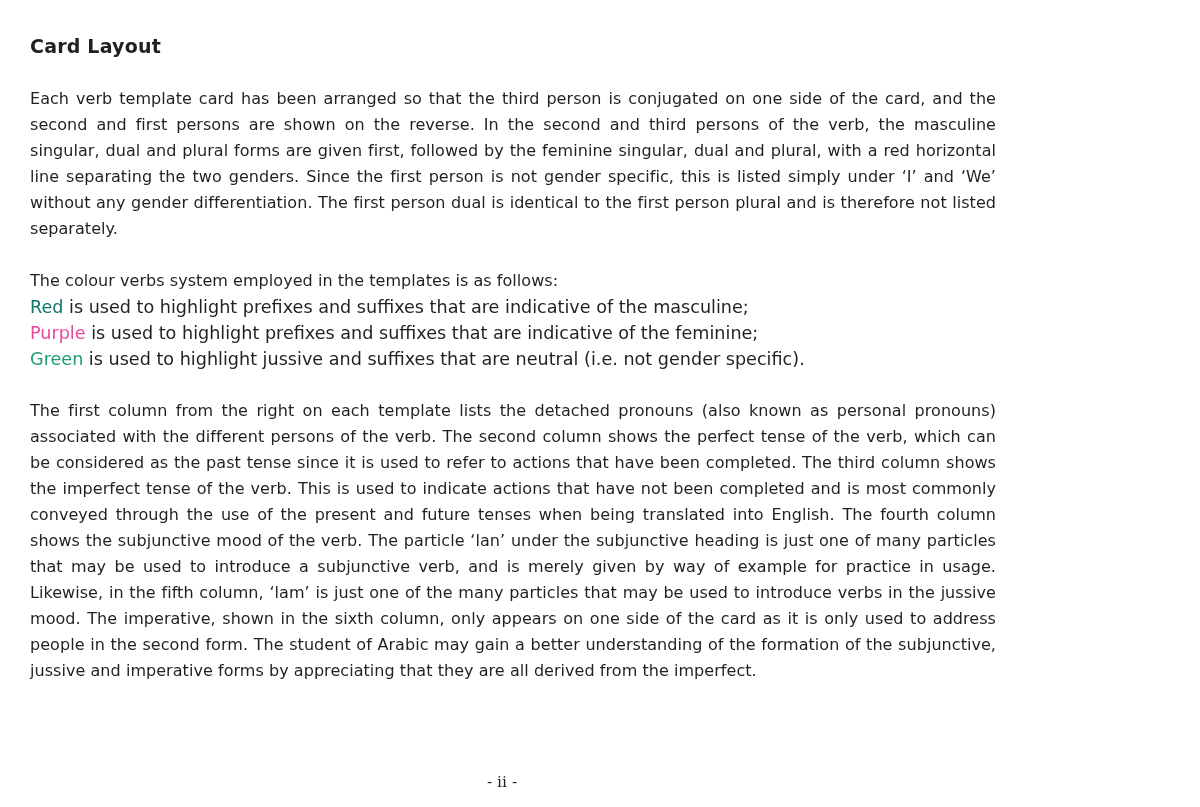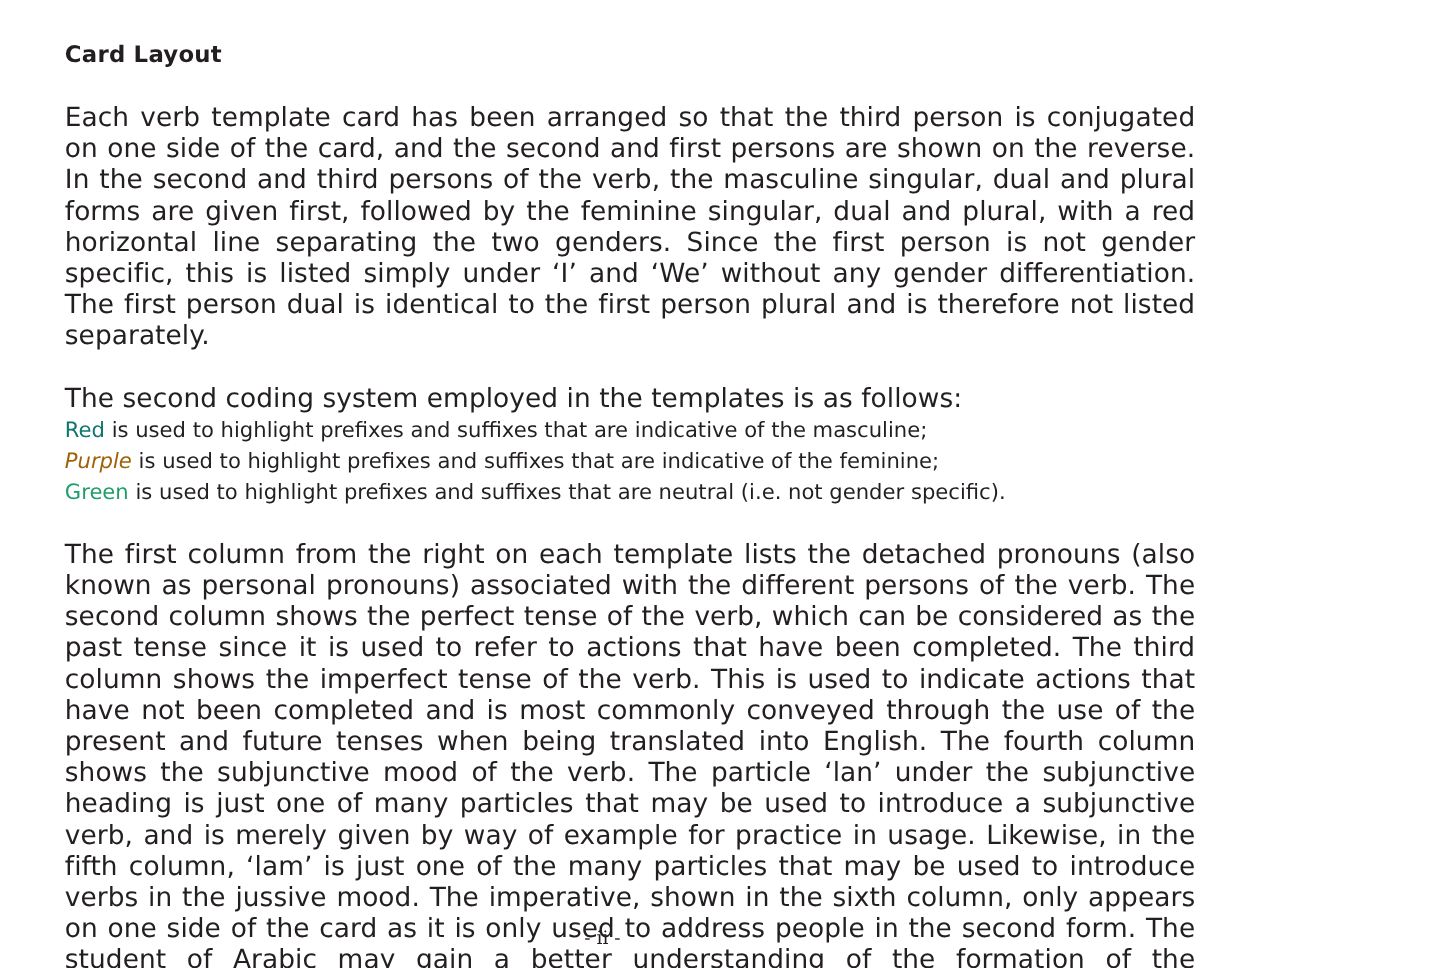--- a/index.html
+++ b/index.html
@@ -14,33 +14,33 @@
     color: #231f20;
     position: relative;
     overflow: hidden;
   }
   .page {
     position: absolute;
     left: 0; top: 0;
     width: 1036px;
     height: 807px;
     box-sizing: border-box;
-    padding: 34px 40px 0 54px;
+    padding: 34px 40px 0 30px;
   }
   h1.doc-title {
     font-size: 19px;
     font-weight: bold;
     letter-spacing: 0.2px;
     margin: 0 0 0 0;
     padding: 0;
     line-height: 1.3;
     color: #231f20;
   }
   p.body-par {
-    font-size: 22px;
+    font-size: 16px;
     line-height: 26px;
     text-align: justify;
     margin: 0;
     padding: 0;
     color: #231f20;
     letter-spacing: 0.05px;
   }
   .gap-lg { height: 27px; }
   .gap-md { height: 26px; }
   .colour-list {
@@ -49,21 +49,21 @@
   }
   .colour-line {
     font-size: 17.6px;
     line-height: 26px;
     margin: 0;
     padding: 0;
     color: #231f20;
     text-align: left;
   }
   .swatch-red { color: #0f766e; }
-  .swatch-purple { color: #a16207; font-style: italic; }
+  .swatch-purple { color: #ec4899; }
   .swatch-green { color: #1f9d6b; }
   .footer {
     position: absolute;
     left: 0;
     bottom: 16px;
     width: 1004px;
     text-align: center;
     font-size: 15.5px;
     color: #231f20;
     font-family: "DejaVu Serif", "Liberation Serif", serif;
@@ -75,31 +75,31 @@
 <div class="page">
 
   <h1 class="doc-title">Card Layout</h1>
 
   <div class="gap-lg"></div>
 
   <p class="body-par">Each verb template card has been arranged so that the third person is conjugated on one side of the card, and the second and first persons are shown on the reverse. In the second and third persons of the verb, the masculine singular, dual and plural forms are given first, followed by the feminine singular, dual and plural, with a red horizontal line separating the two genders. Since the first person is not gender specific, this is listed simply under ‘I’ and ‘We’ without any gender differentiation. The first person dual is identical to the first person plural and is therefore not listed separately.</p>
 
   <div class="gap-md"></div>
 
-  <p class="body-par">The second coding system employed in the templates is as follows:</p>
+  <p class="body-par">The colour verbs system employed in the templates is as follows:</p>
 
   <div class="colour-list">
     <div class="colour-line">
       <span class="swatch-red">Red</span><span> is used to highlight prefixes and suffixes that are indicative of the masculine;</span>
     </div>
     <div class="colour-line">
       <span class="swatch-purple">Purple</span><span> is used to highlight prefixes and suffixes that are indicative of the feminine;</span>
     </div>
     <div class="colour-line">
-      <span class="swatch-green">Green</span><span> is used to highlight prefixes and suffixes that are neutral (i.e. not gender specific).</span>
+      <span class="swatch-green">Green</span><span> is used to highlight jussive and suffixes that are neutral (i.e. not gender specific).</span>
     </div>
   </div>
 
   <div class="gap-md"></div>
 
   <p class="body-par">The first column from the right on each template lists the detached pronouns (also known as personal pronouns) associated with the different persons of the verb. The second column shows the perfect tense of the verb, which can be considered as the past tense since it is used to refer to actions that have been completed. The third column shows the imperfect tense of the verb. This is used to indicate actions that have not been completed and is most commonly conveyed through the use of the present and future tenses when being translated into English. The fourth column shows the subjunctive mood of the verb. The particle ‘lan’ under the subjunctive heading is just one of many particles that may be used to introduce a subjunctive verb, and is merely given by way of example for practice in usage. Likewise, in the fifth column, ‘lam’ is just one of the many particles that may be used to introduce verbs in the jussive mood. The imperative, shown in the sixth column, only appears on one side of the card as it is only used to address people in the second form. The student of Arabic may gain a better understanding of the formation of the subjunctive, jussive and imperative forms by appreciating that they are all derived from the imperfect.</p>
 
 </div>
 
 <div class="footer">

